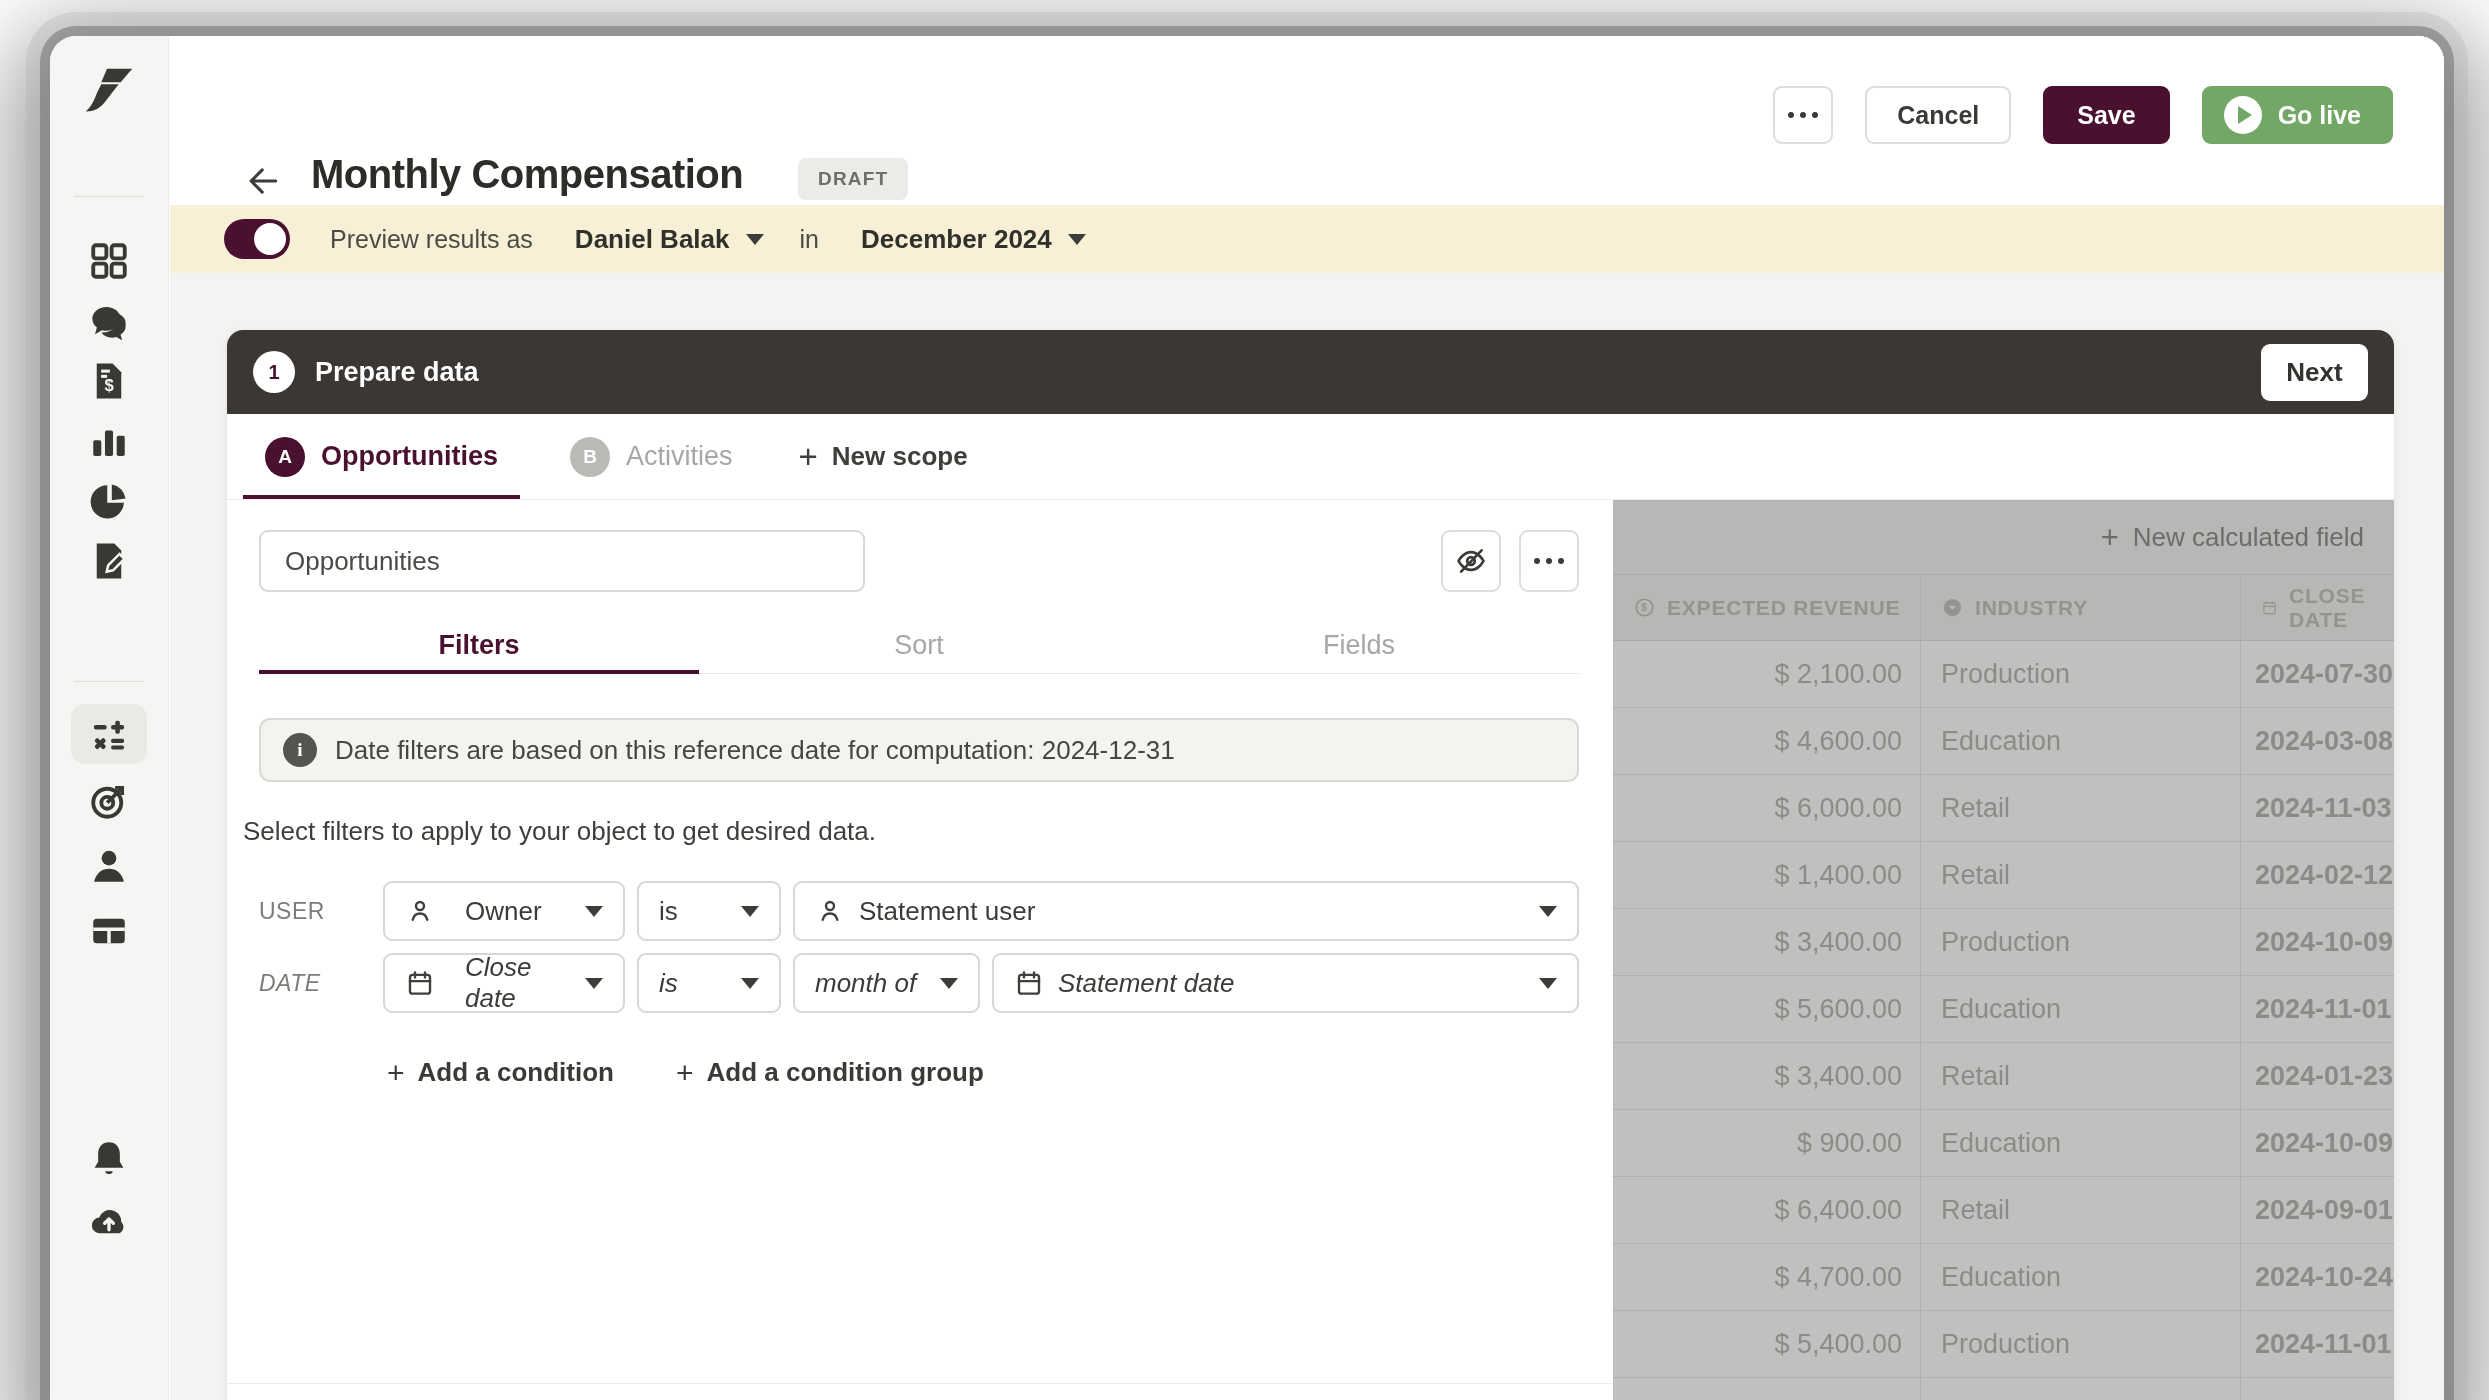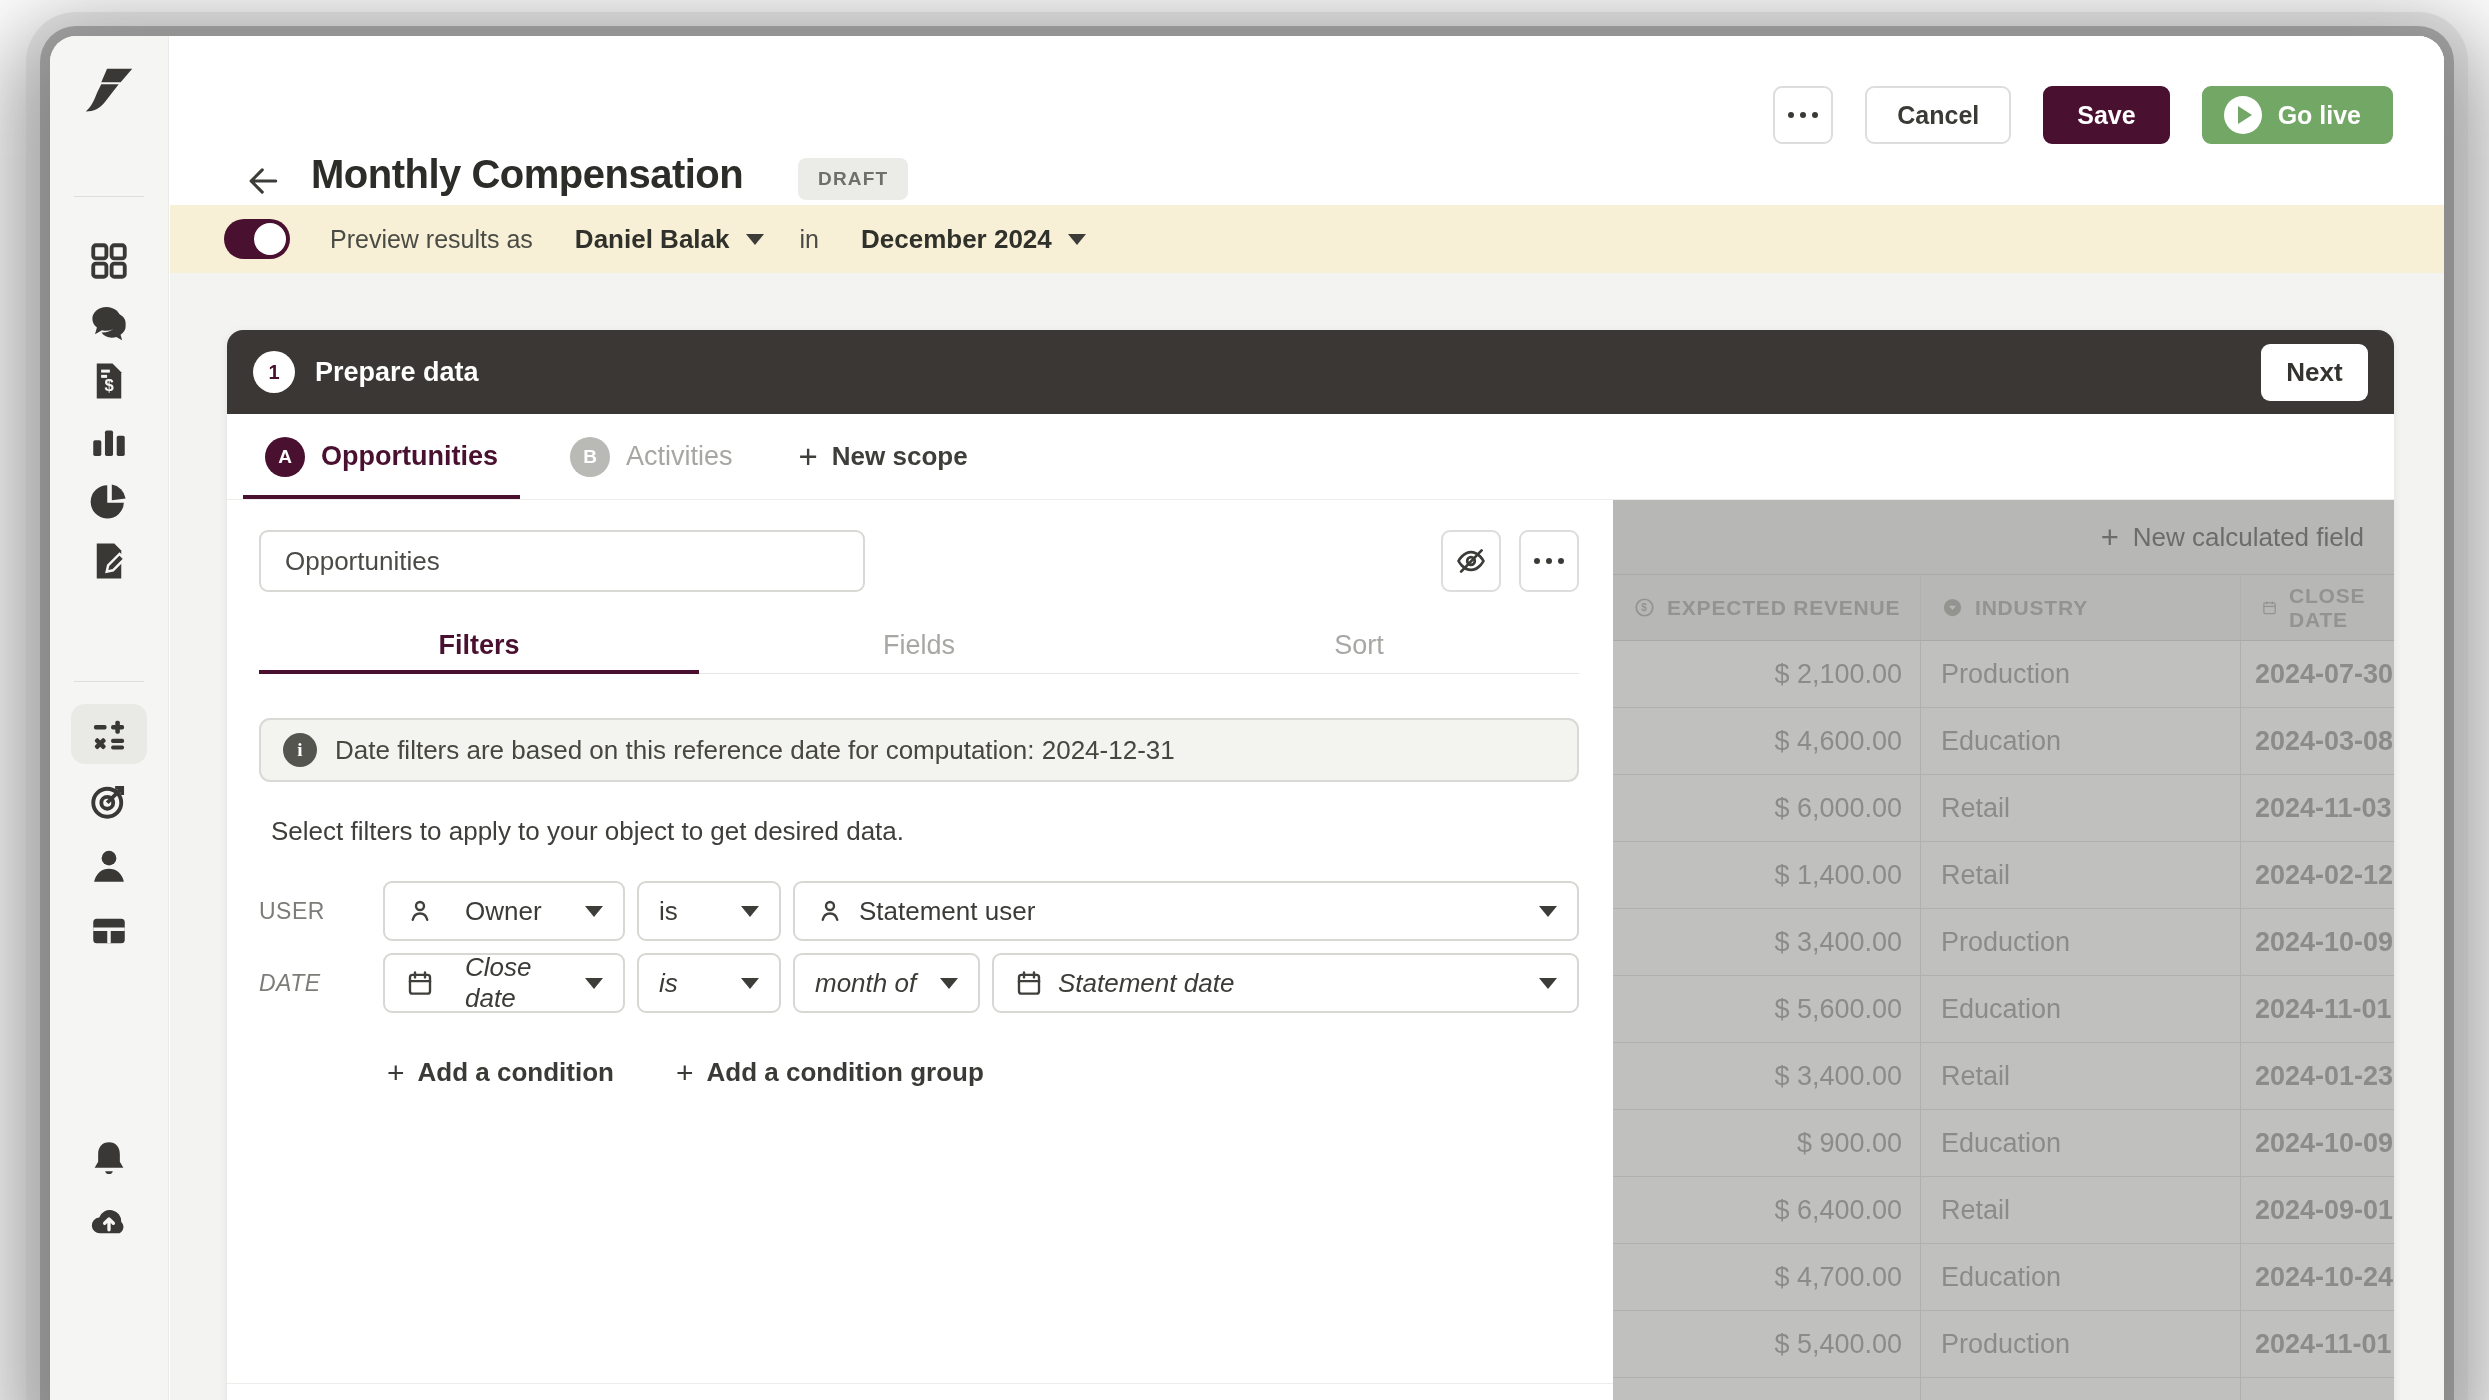--- a/index.html
+++ b/index.html
@@ -107,21 +107,21 @@
   .ftab { flex:1; display:flex; align-items:center; justify-content:center; font-size:27px; cursor:pointer;
     color:#a7a7a4; position:relative; }
   .ftab.active { color:#4a102f; font-weight:bold; }
   .ftab.active::after { content:""; position:absolute; left:0; right:0; bottom:-1px; height:4px; background:#4a102f; }
   .info-box { margin:44px 34px 0 32px; height:64px; background:#f3f3f0; border:2px solid #d9d9d6;
     border-radius:11px; display:flex; align-items:center; padding:0 22px; gap:18px; }
   .info-circle { width:34px; height:34px; border-radius:50%; background:#55554f; color:#fff;
     font-size:19px; font-weight:bold; font-family:"Liberation Serif", serif;
     display:flex; align-items:center; justify-content:center; flex:0 0 auto; }
   .info-text { font-size:26px; color:#47473f; }
-  .instruction { margin:34px 34px 0 44px; font-size:26px; color:#3e3e3a; }
+  .instruction { margin:34px 34px 0 16px; font-size:26px; color:#3e3e3a; }
   .cond-row { display:flex; align-items:center; margin:34px 34px 0 32px; }
   .cond-row + .cond-row { margin-top:12px;font-style:italic; }
   .cond-type { width:124px; font-size:23px; color:#7c7c78; letter-spacing:0.5px; }
   .dd { height:60px; border:2px solid #d7d7d4; border-radius:9px; background:#fff; display:flex;
     align-items:center; padding:0 20px; gap:14px; font-size:26px; color:#3b3b37; cursor:pointer; }
   .dd .caret { margin-left:auto; }
   .dd svg { width:30px; height:30px; flex:0 0 auto; }
   .dd-field { width:242px;gap:30px; }
   .dd-op { width:144px; margin-left:12px; }
   .dd-mod { width:187px; margin-left:12px; }
@@ -388,22 +388,22 @@
                 <span class="dots">
                     <i></i>
                     <i></i>
                     <i></i>
                   </span>
               </div>
             </div>
 
             <div class="filter-tabs">
               <div class="ftab active">Filters</div>
+              <div class="ftab">Sort</div>
               <div class="ftab">Fields</div>
-              <div class="ftab">Sort</div>
             </div>
 
             <div class="info-box">
               <span class="info-circle">i</span>
               <span class="info-text">Date filters are based on this reference date for computation: 2024-12-31</span>
             </div>
 
             <div class="instruction">Select filters to apply to your object to get desired data.</div>
 
             <div class="cond-row">

